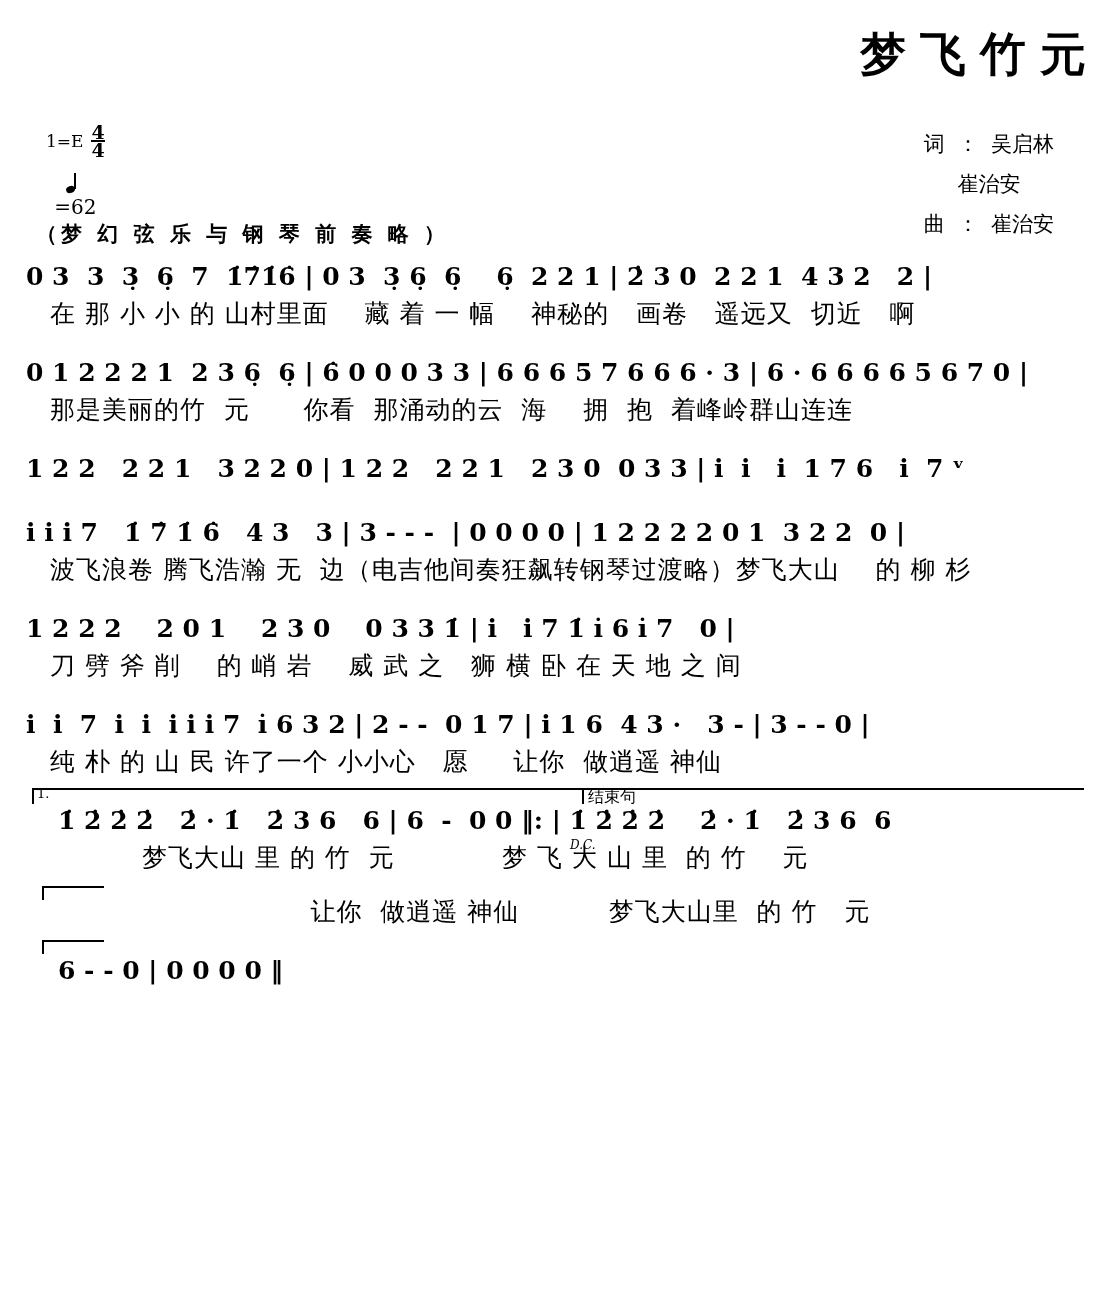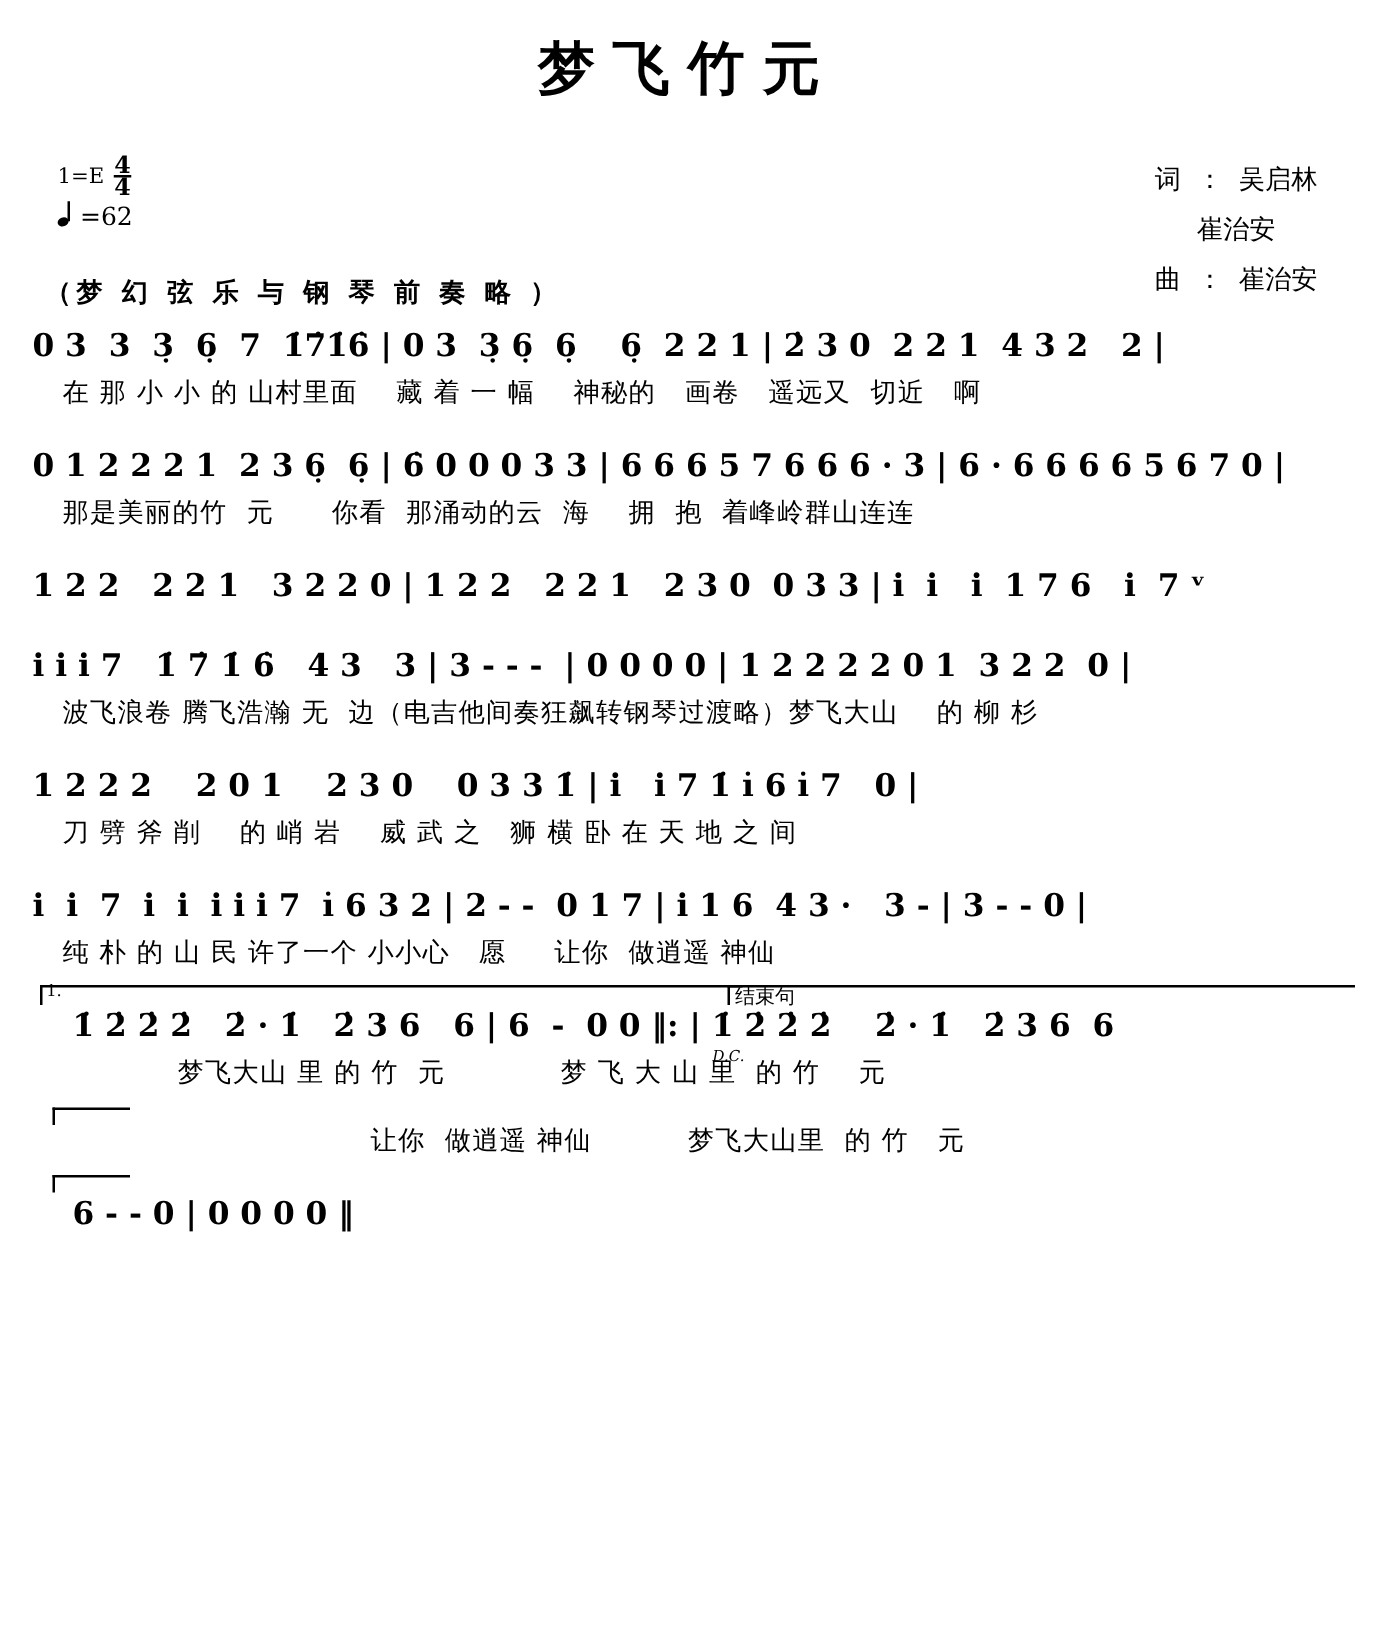--- a/index.html
+++ b/index.html
@@ -14,21 +14,21 @@
     font-family: "DejaVu Sans", "Liberation Sans", sans-serif;
     color: #000;
     overflow: hidden;
   }
   .sheet {
     position: relative;
     width: 1100px;
     height: 1314px;
   }
   .title {
-    text-align: center;
+    text-align: right;
     font-family: "DejaVu Serif", "Liberation Serif", serif;
     font-weight: bold;
     font-size: 46px;
     letter-spacing: 14px;
     padding-top: 24px;
     color: #000;
   }
   .headrow {
     position: relative;
     height: 130px;
@@ -52,23 +52,25 @@
     text-align: center;
     font-size: 19px;
     line-height: 15px;
     font-weight: bold;
     position: relative;
     top: -3px;
   }
   .timesig .num { display: block; }
   .timesig .den { display: block; border-top: 2px solid #000; padding-top: 1px; }
   .tempo {
+    margin-top: 14px;
     font-size: 20px;
     display: flex;
     align-items: center;
+    flex-direction: column;
   }
   .quarter-note {
     display: inline-block;
     width: 16px;
     height: 20px;
     position: relative;
     margin-right: 2px;
   }
   .quarter-note::before {
     content: "";
@@ -119,21 +121,21 @@
     font-family: "DejaVu Serif", "Liberation Serif", serif;
     font-size: 25px;
     font-weight: bold;
     letter-spacing: 0px;
     white-space: pre;
     line-height: 42px;
     padding-left: 4px;
   }
   .lyrics {
     font-family: "DejaVu Sans", "Liberation Sans", sans-serif;
-    font-size: 21px;
+    font-size: 25px;
     white-space: pre;
     line-height: 32px;
     padding-left: 10px;
     letter-spacing: 1px;
   }
   .lyrics.indent1 { padding-left: 28px; }
   .lyrics.indent2 { padding-left: 120px; }
   .lyrics.indent3 { padding-left: 190px; }
   .notes.indent-sm { padding-left: 36px; }
 

